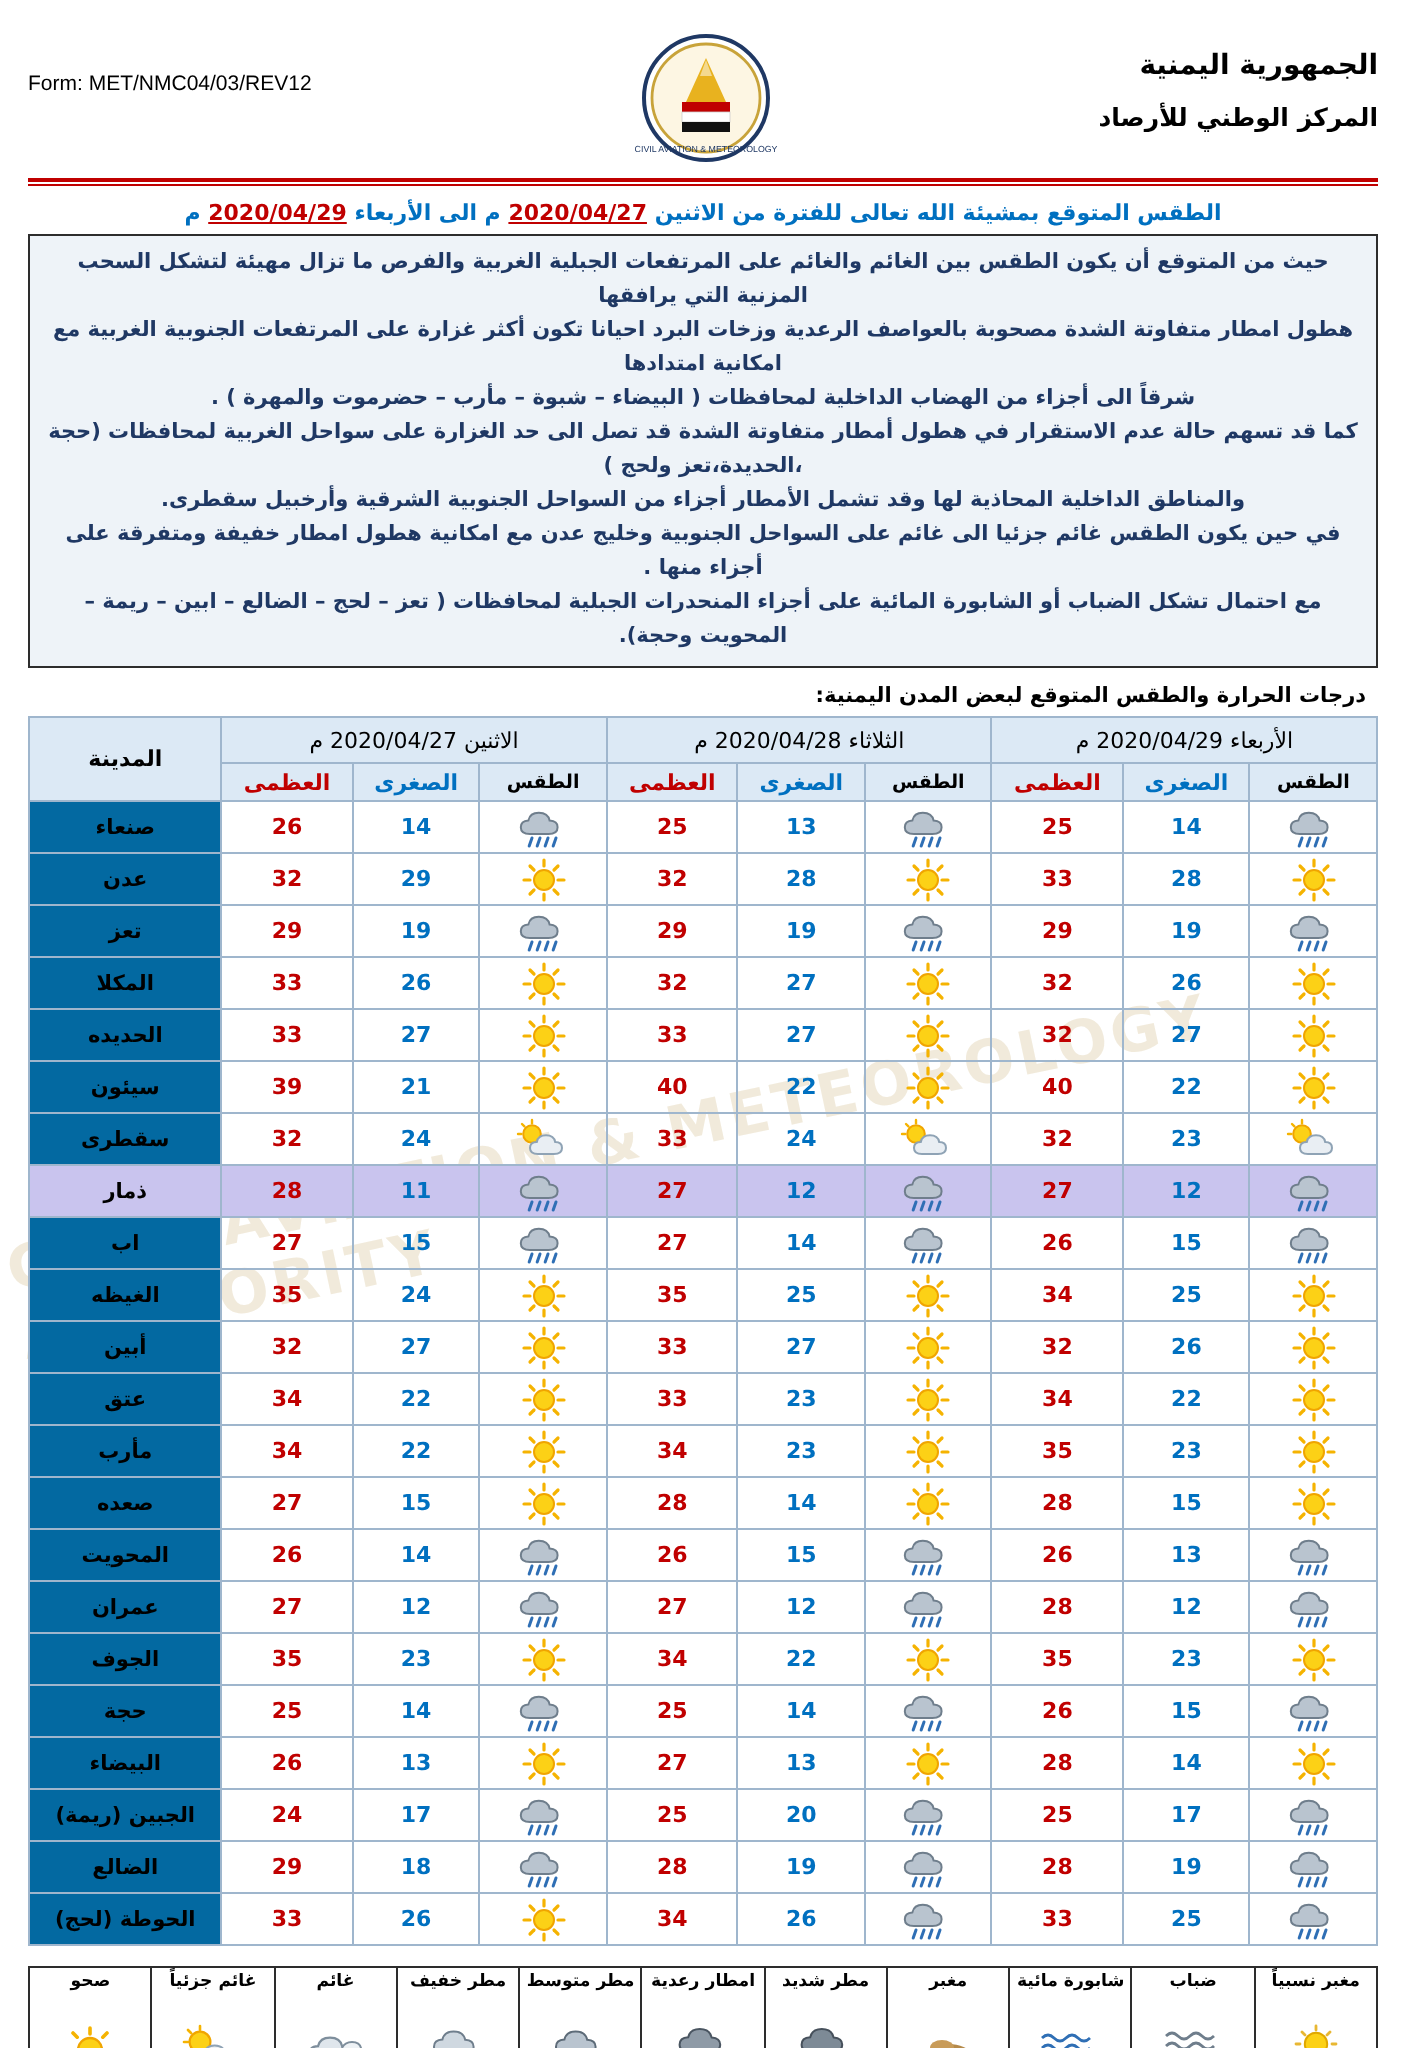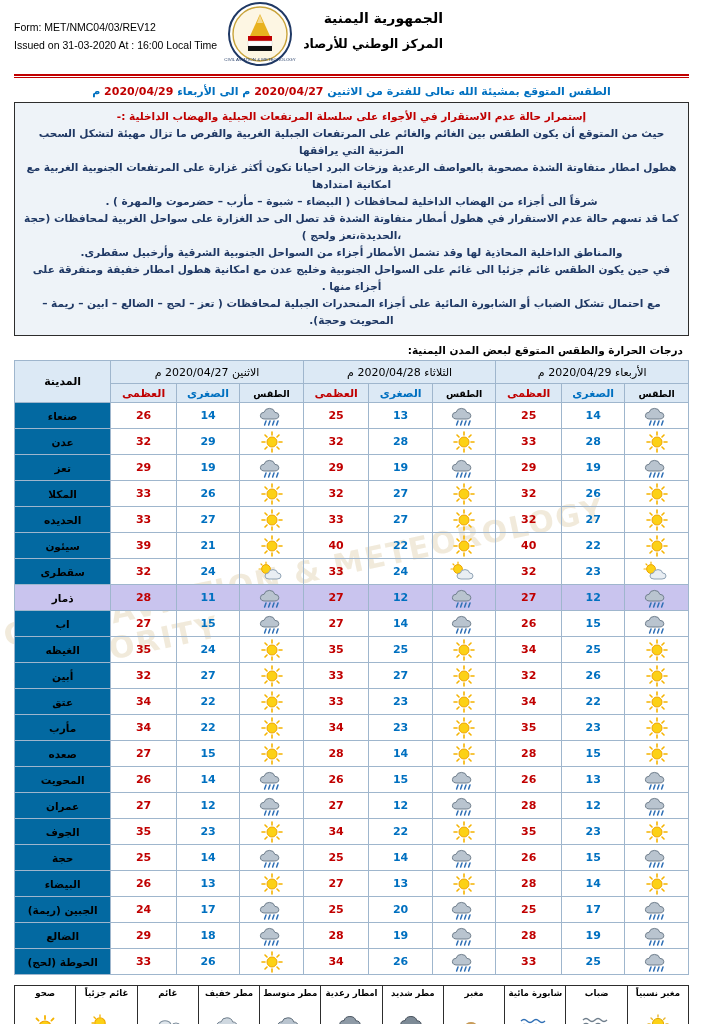--- a/index.html
+++ b/index.html
@@ -6,34 +6,34 @@
   body{
     width:703px;height:1024px;
     background:#ffffff;
     font-family:"DejaVu Sans","Liberation Sans",sans-serif;
     font-size:10px;color:#000;
     position:relative;overflow:hidden;
   }
   .page{width:703px;height:1024px;position:relative;box-sizing:border-box;padding:0 14px;}
 
   
-  .header{display:flex;align-items:flex-start;padding-top:0;height:72px;}
+  .header{display:flex;align-items:flex-start;justify-content:space-between;padding-top:15px;height:72px;}
   .hdr-left{font-family:"Liberation Sans",sans-serif;font-size:10.5px;line-height:1.75;padding-top:18px;color:#000;}
   .hdr-logo{width:86px;height:66px;position:relative;flex:0 0 auto;}
   .hdr-right{direction:rtl;text-align:right;font-size:12.5px;font-weight:bold;line-height:1.85;padding-top:6px;color:#000;}
   .hdr-right .l1{font-size:14px;}
   .logo-svg{display:block;}
 
   .rule{height:2px;background:#c00000;margin:2px 0 0 0;}
   .rule.thin{height:1px;background:#c00000;margin-top:1px;}
 
   
   .title-line{direction:rtl;text-align:center;font-size:11px;font-weight:bold;margin:7px 0 4px 0;color:#000;}
   .title-line .blue{color:#0070c0;}
-  .title-line .red{color:#c00000;}
+  .title-line .red{color:#c00000;text-decoration:underline;}
   .textbox{
     border:1px solid #2d2d2d;background:#eef3f8;
     direction:rtl;text-align:center;padding:5px 8px 6px 8px;
     font-size:10.5px;line-height:1.62;color:#1f3864;font-weight:bold;
   }
   .textbox p{margin:0;}
   .textbox .first{color:#c00000;}
 
   .subtitle{direction:rtl;text-align:right;font-size:10.5px;font-weight:bold;margin:8px 6px 4px 0;color:#000;}
 
@@ -72,21 +72,20 @@
 
   <div class="wm">
     <div class="wm-txt">CIVIL AVIATION &amp; METEOROLOGY AUTHORITY</div>
   </div>
 
   <div class="content">
 
     <div class="header">
       <div class="hdr-left">
         <div>Form: MET/NMC04/03/REV12</div>
-        <div>Issued on 31-03-2020 At : 16:00 Local Time</div>
       </div>
 
       <div class="hdr-logo">
         <svg class="logo-svg" width="86" height="68" viewBox="0 0 86 68">
           <circle cx="43" cy="34" r="31" fill="#ffffff" stroke="#1f3864" stroke-width="2"></circle>
           <circle cx="43" cy="34" r="27" fill="#fdf6e3" stroke="#c8a33a" stroke-width="1.4"></circle>
           <path d="M43 14 L33 36 L53 36 Z" fill="#e8b21f"></path>
           <rect x="31" y="36" width="24" height="5" fill="#c00000"></rect>
           <rect x="31" y="41" width="24" height="5" fill="#ffffff" stroke="#ccc" stroke-width=".4"></rect>
           <rect x="31" y="46" width="24" height="5" fill="#111111"></rect>
@@ -106,21 +105,20 @@
 
     <div class="title-line">
       <span class="blue">الطقس المتوقع بمشيئة الله تعالى للفترة من الاثنين</span>
       <span class="red">2020/04/27</span>
       <span class="blue">م الى الأربعاء</span>
       <span class="red">2020/04/29</span>
       <span class="blue">م</span>
     </div>
 
     <div class="textbox">
-      <p class="first">إستمرار حالة عدم الاستقرار في الأجواء على سلسلة المرتفعات الجبلية  والهضاب الداخلية :-</p>
       <p>حيث من المتوقع أن يكون الطقس بين الغائم والغائم على المرتفعات الجبلية الغربية والفرص ما تزال مهيئة لتشكل السحب المزنية التي يرافقها</p>
       <p>هطول  امطار متفاوتة الشدة مصحوبة بالعواصف الرعدية  وزخات البرد احيانا تكون أكثر غزارة على المرتفعات الجنوبية الغربية  مع امكانية امتدادها</p>
       <p>شرقاً الى أجزاء من الهضاب الداخلية لمحافظات ( البيضاء – شبوة – مأرب – حضرموت والمهرة ) .</p>
       <p>كما قد تسهم  حالة عدم الاستقرار في هطول أمطار متفاوتة الشدة  قد تصل الى حد الغزارة على سواحل الغربية لمحافظات (حجة ،الحديدة،تعز ولحج )</p>
       <p>والمناطق الداخلية المحاذية لها  وقد تشمل الأمطار أجزاء من السواحل الجنوبية الشرقية وأرخبيل سقطرى.</p>
       <p>في حين يكون الطقس غائم جزئيا الى غائم على السواحل الجنوبية وخليج عدن مع امكانية هطول امطار خفيفة ومتفرقة على أجزاء منها .</p>
       <p>مع احتمال تشكل الضباب أو الشابورة المائية على أجزاء المنحدرات الجبلية لمحافظات ( تعز – لحج – الضالع – ابين – ريمة – المحويت وحجة).</p>
     </div>
 
     <div class="subtitle">درجات الحرارة والطقس المتوقع لبعض المدن اليمنية:</div>

